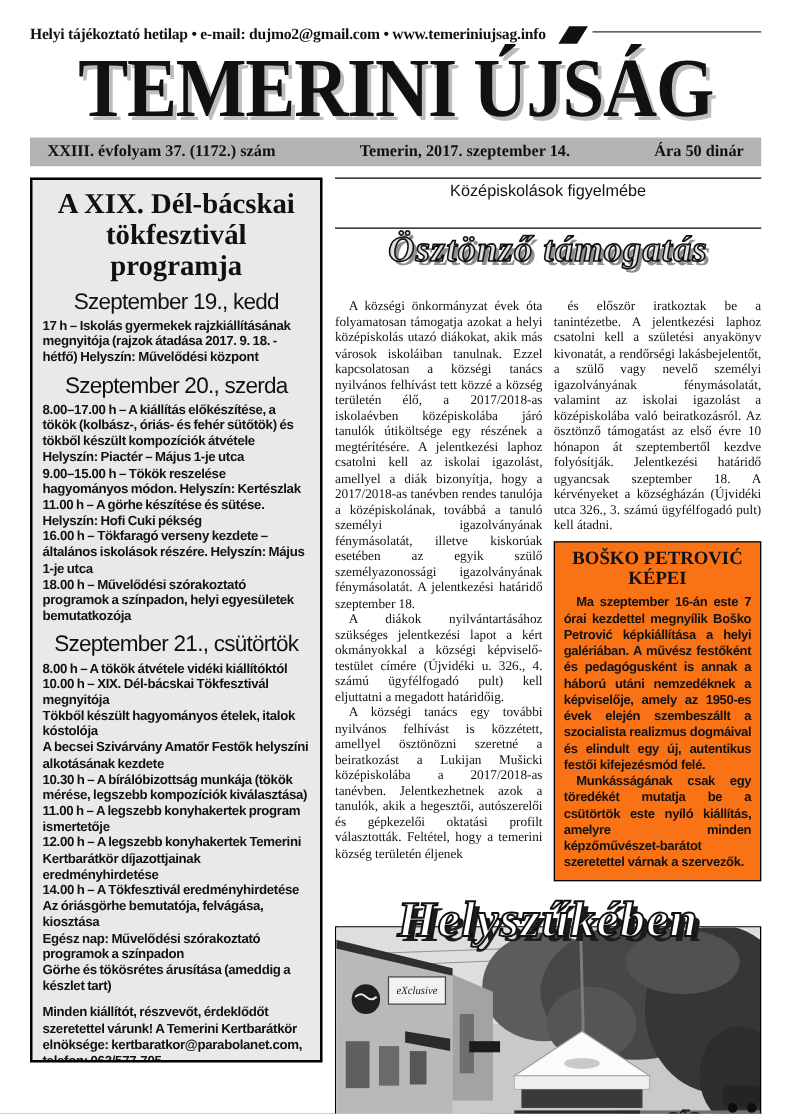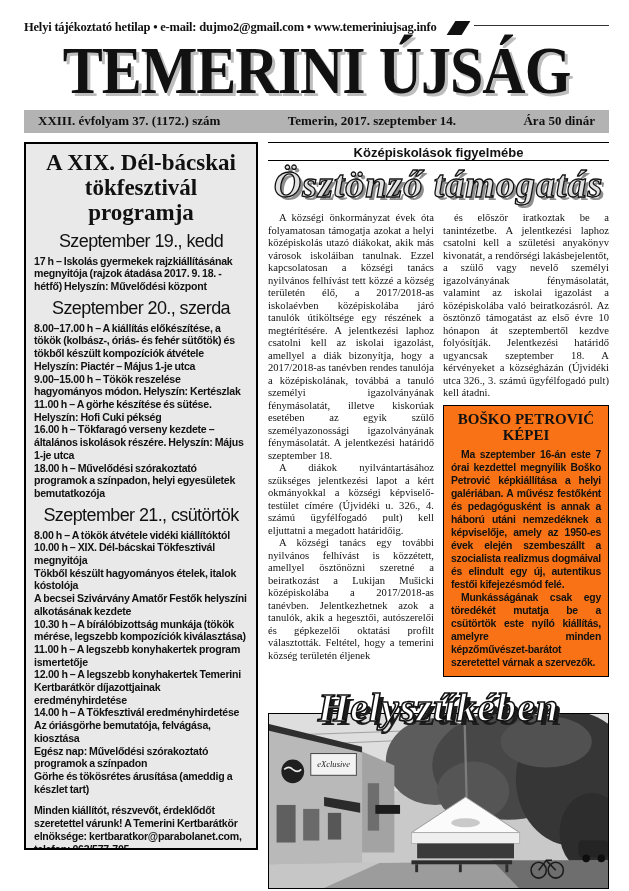--- a/index.html
+++ b/index.html
@@ -47,29 +47,29 @@
     letter-spacing:-0.6px; margin:5px 0 3px;
   }
   .li-item, .li-footer {
     font-size:10.6px; font-weight:bold; line-height:1.2; text-align:left;
     letter-spacing:-0.25px; word-spacing:-0.5px;
   }
   .li-footer { margin-top:9px; }
   
   .right-col { flex:1; display:flex; flex-direction:column; min-width:0; }
   .kicker {
-    font-size:13px; font-weight:bold; text-align:center;
+    font-size:13px; font-weight:normal; text-align:center;
     border-top:1.5px solid #000; border-bottom:1.5px solid #000;
-    padding:2px 0 0;
+    padding:2px 0 22px;
   }
   .headline {
     font-family:"Liberation Serif", serif; font-style:italic; font-weight:bold;
-    font-size:38px; text-align:center; letter-spacing:1px;
+    font-size:29px; text-align:center; letter-spacing:1px;
     color:#e0e0e0; -webkit-text-stroke:1.3px #111;
-    text-shadow:3px 3px 0 #8f8f8f; margin:1px 0 6px;
+    text-shadow:3px 3px 0 #8f8f8f; margin:1px 0 23px;
   }
   .article-cols { display:flex; gap:9px; }
   .article-col {
     flex:1; min-width:0; font-family:"Liberation Serif", serif;
     font-size:10.6px; line-height:1.18; text-align:justify;
   }
   .article-col p { text-indent:11px; }
   .sidebox {
     border:1.5px solid #000; background:#f97316;
     padding:5px 7px 7px; margin-top:5px;

